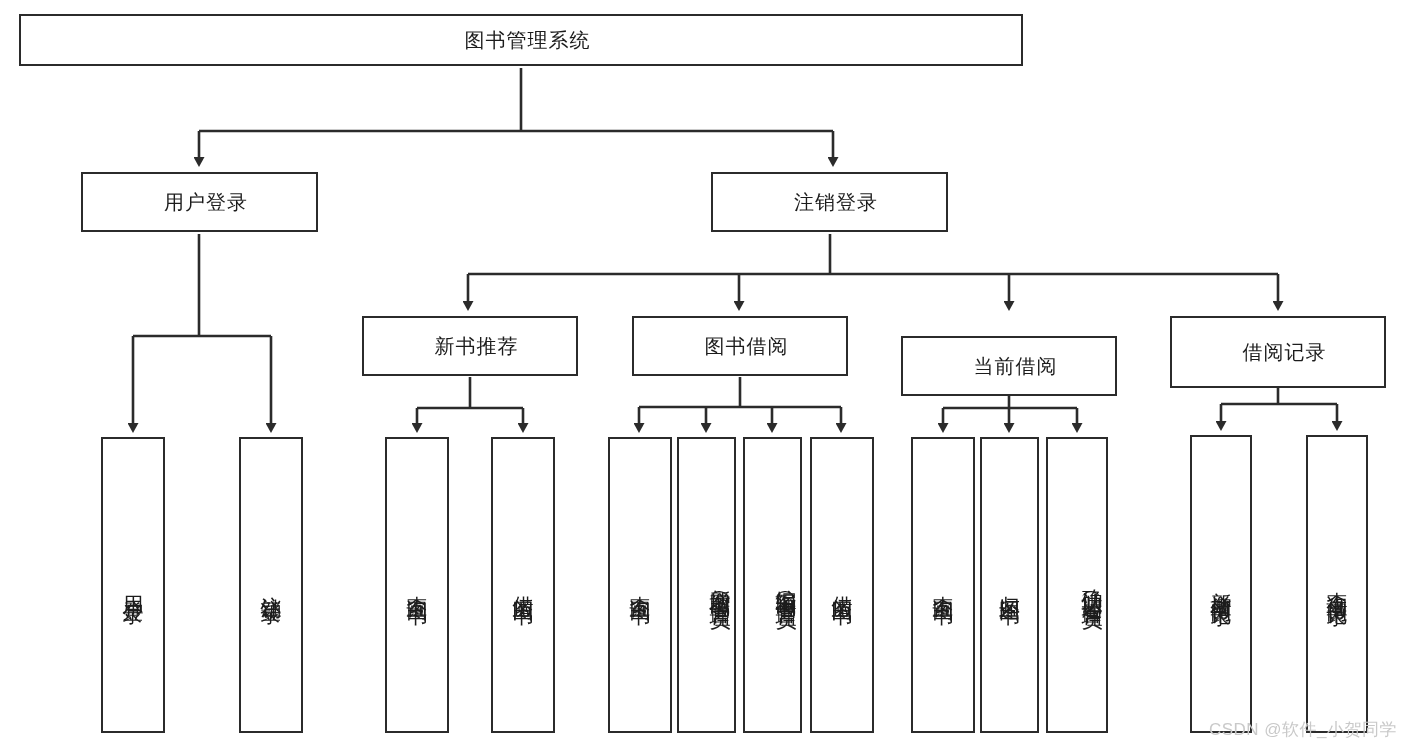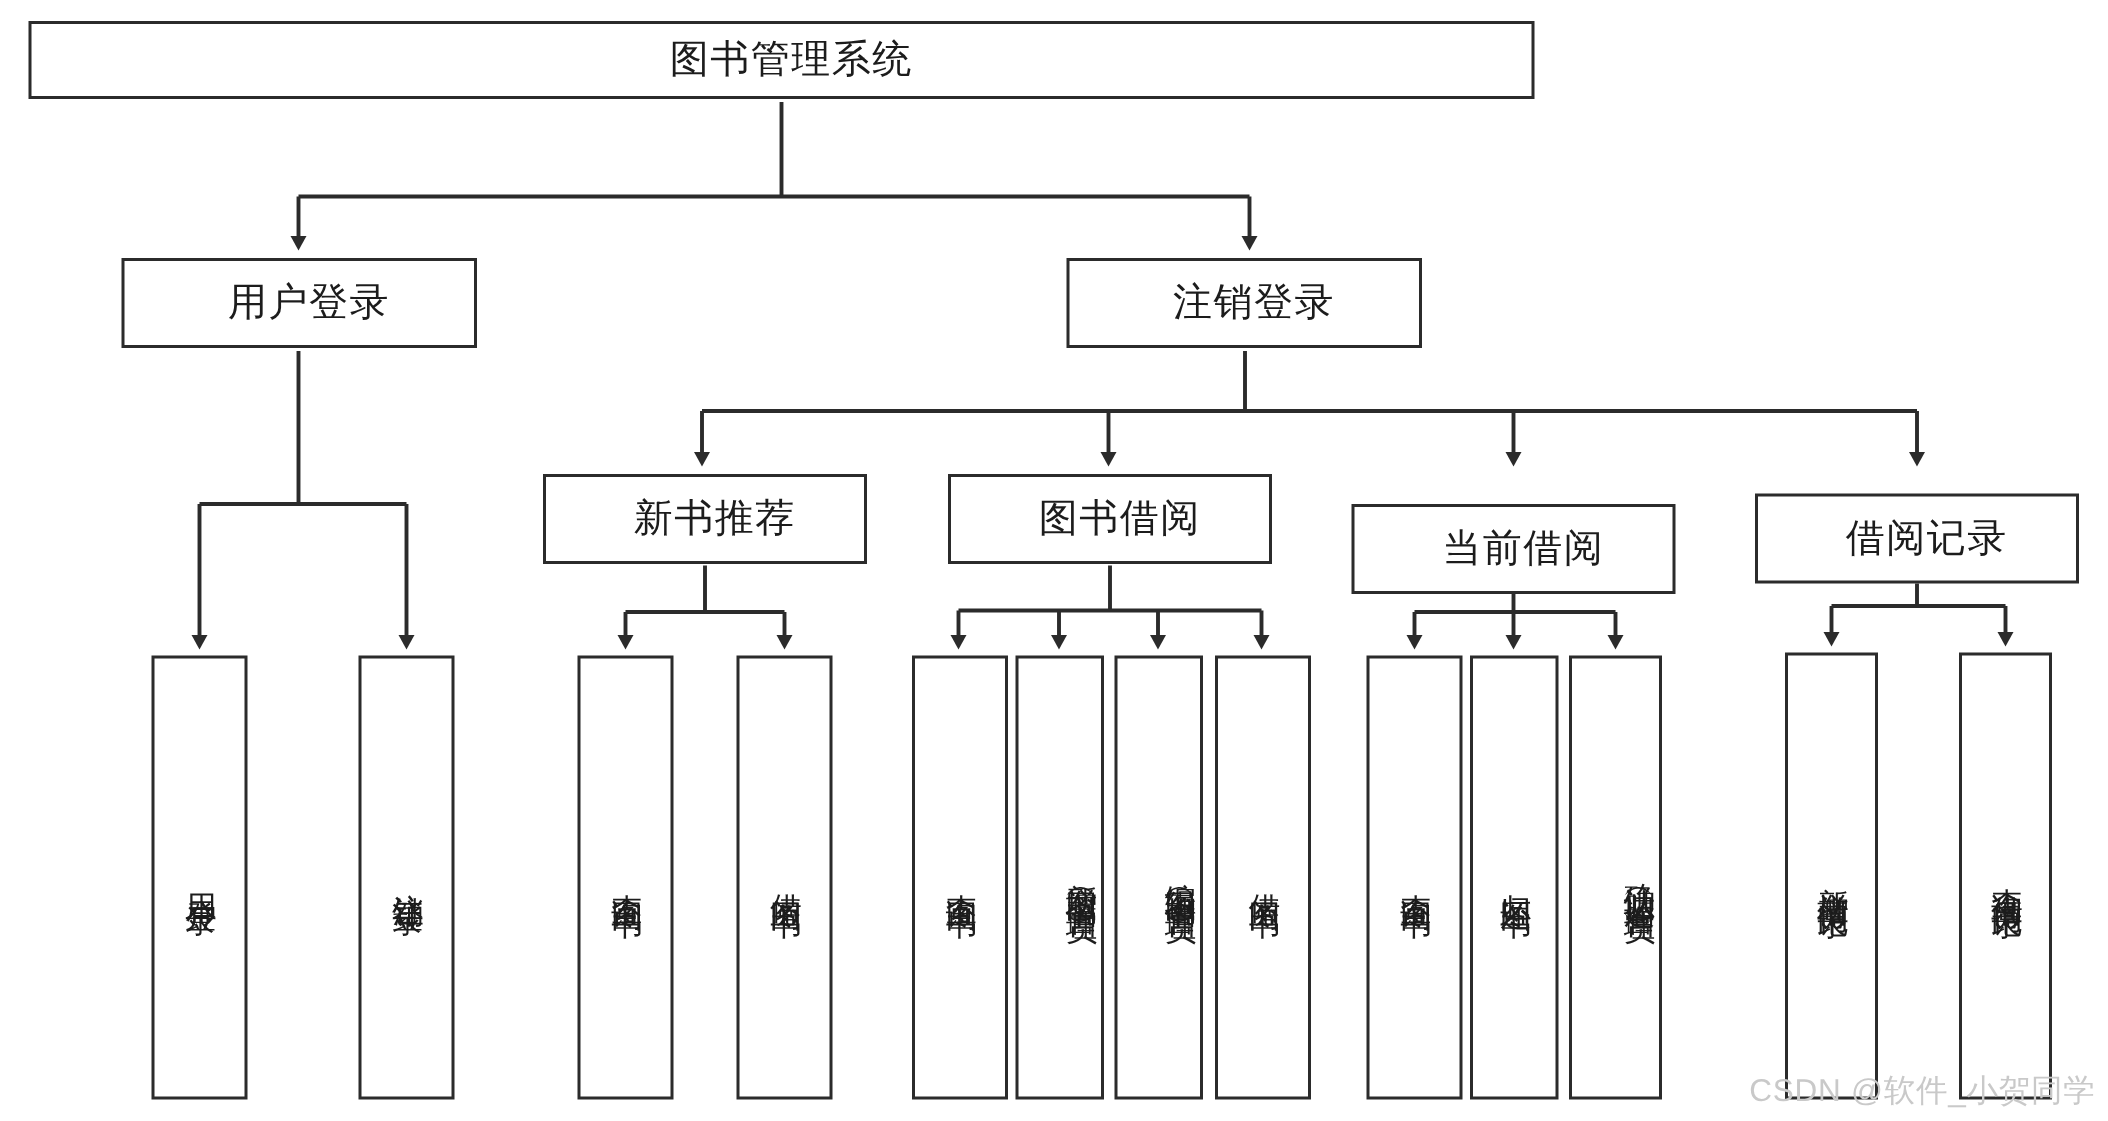--- a/index.html
+++ b/index.html
@@ -31,21 +31,21 @@
     box-sizing: border-box;
     background: #ffffff;
     border: 2px solid #2b2b2b;
     display: flex;
     align-items: center;
     justify-content: center;
     color: #1c1c1c;
     text-align: center;
   }
   .node.horiz {
-    font-size: 26px;
+    font-size: 20px;
     letter-spacing: 1px;
     line-height: 1.2;
     padding-left: 13px;
   }
   .node.vert {
     writing-mode: vertical-rl;
     text-orientation: upright;
     font-size: 21px;
     letter-spacing: 3px;
     padding: 8px 0;
@@ -55,21 +55,21 @@
   .node.vert.lower {
     align-items: center;
   }
   .node .lbl {
     display: block;
   }
   #watermark {
     position: absolute;
     right: 8px;
     bottom: 6px;
-    font-size: 21px;
+    font-size: 17px;
     color: #c9c9c9;
     letter-spacing: 0.5px;
     white-space: nowrap;
     user-select: none;
   }
 </style>
 </head>
 <body>
 
 <div id="canvas">
@@ -137,21 +137,21 @@
 
   <div class="node horiz" style="left:632px; top:316px; width:216px; height:60px;">
     <span class="lbl">图书借阅</span>
   </div>
   <div class="node horiz" style="left:362px; top:316px; width:216px; height:60px;">
     <span class="lbl">新书推荐</span>
   </div>
   <div class="node horiz" style="left:901px; top:316px; width:216px; height:60px;margin-top:20px;">
     <span class="lbl">当前借阅</span>
   </div>
-  <div class="node horiz" style="left:1170px; top:316px; width:216px; height:60px;margin-top:13px;">
+  <div class="node horiz" style="left:1170px; top:316px; width:216px; height:72px;">
     <span class="lbl">借阅记录</span>
   </div>
 
   <div class="node vert lower" style="left:101px; top:437px; width:64px; height:296px;">
     <span class="lbl">用户登录</span>
   </div>
   <div class="node vert lower" style="left:239px; top:437px; width:64px; height:296px;">
     <span class="lbl">注销登录</span>
   </div>
 

